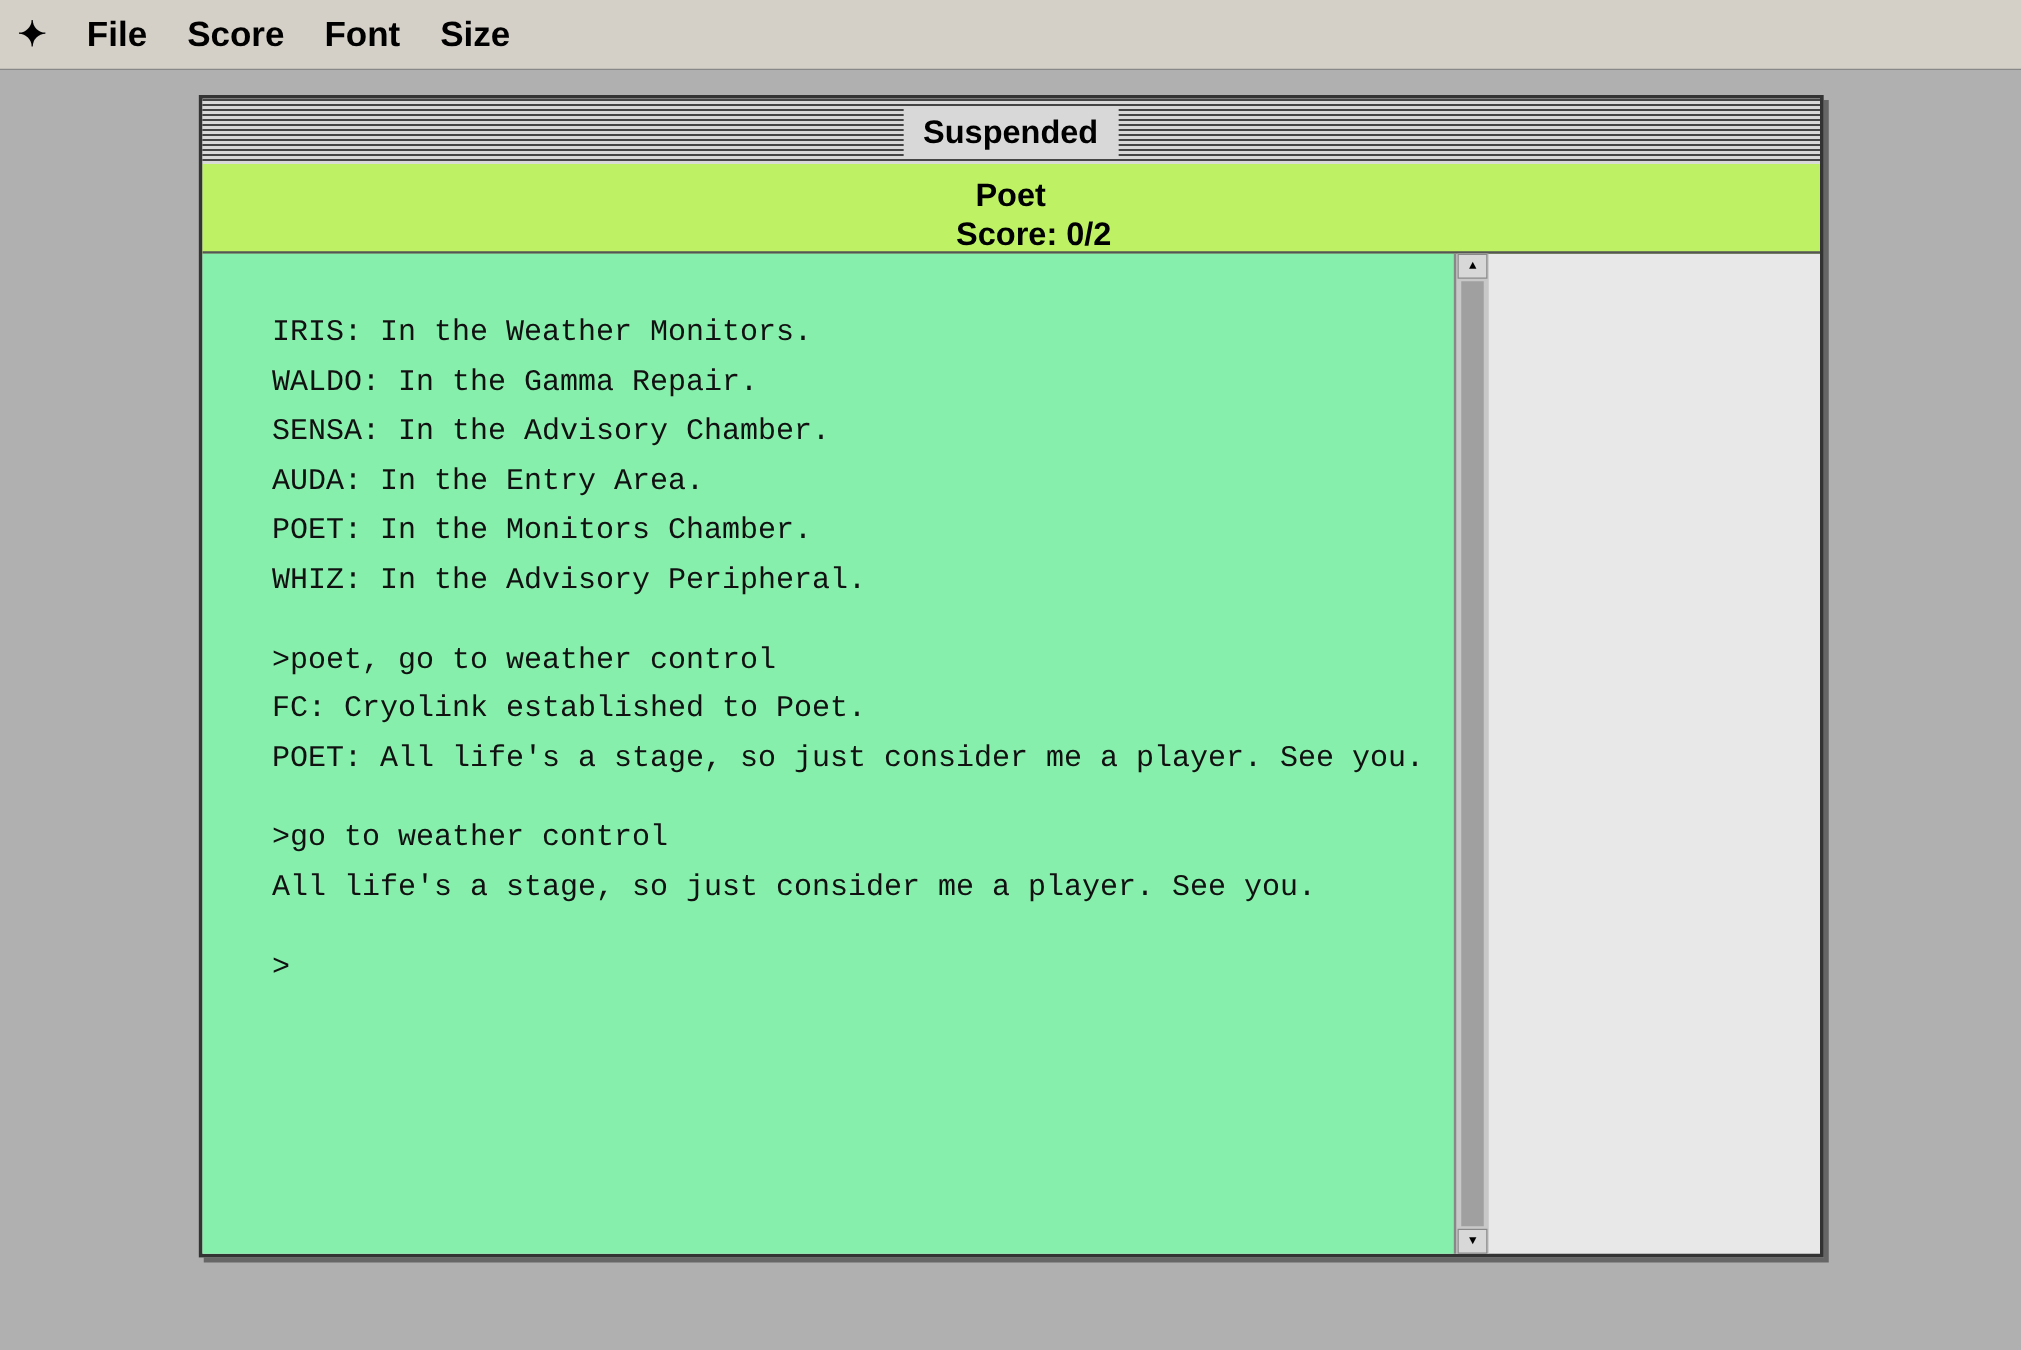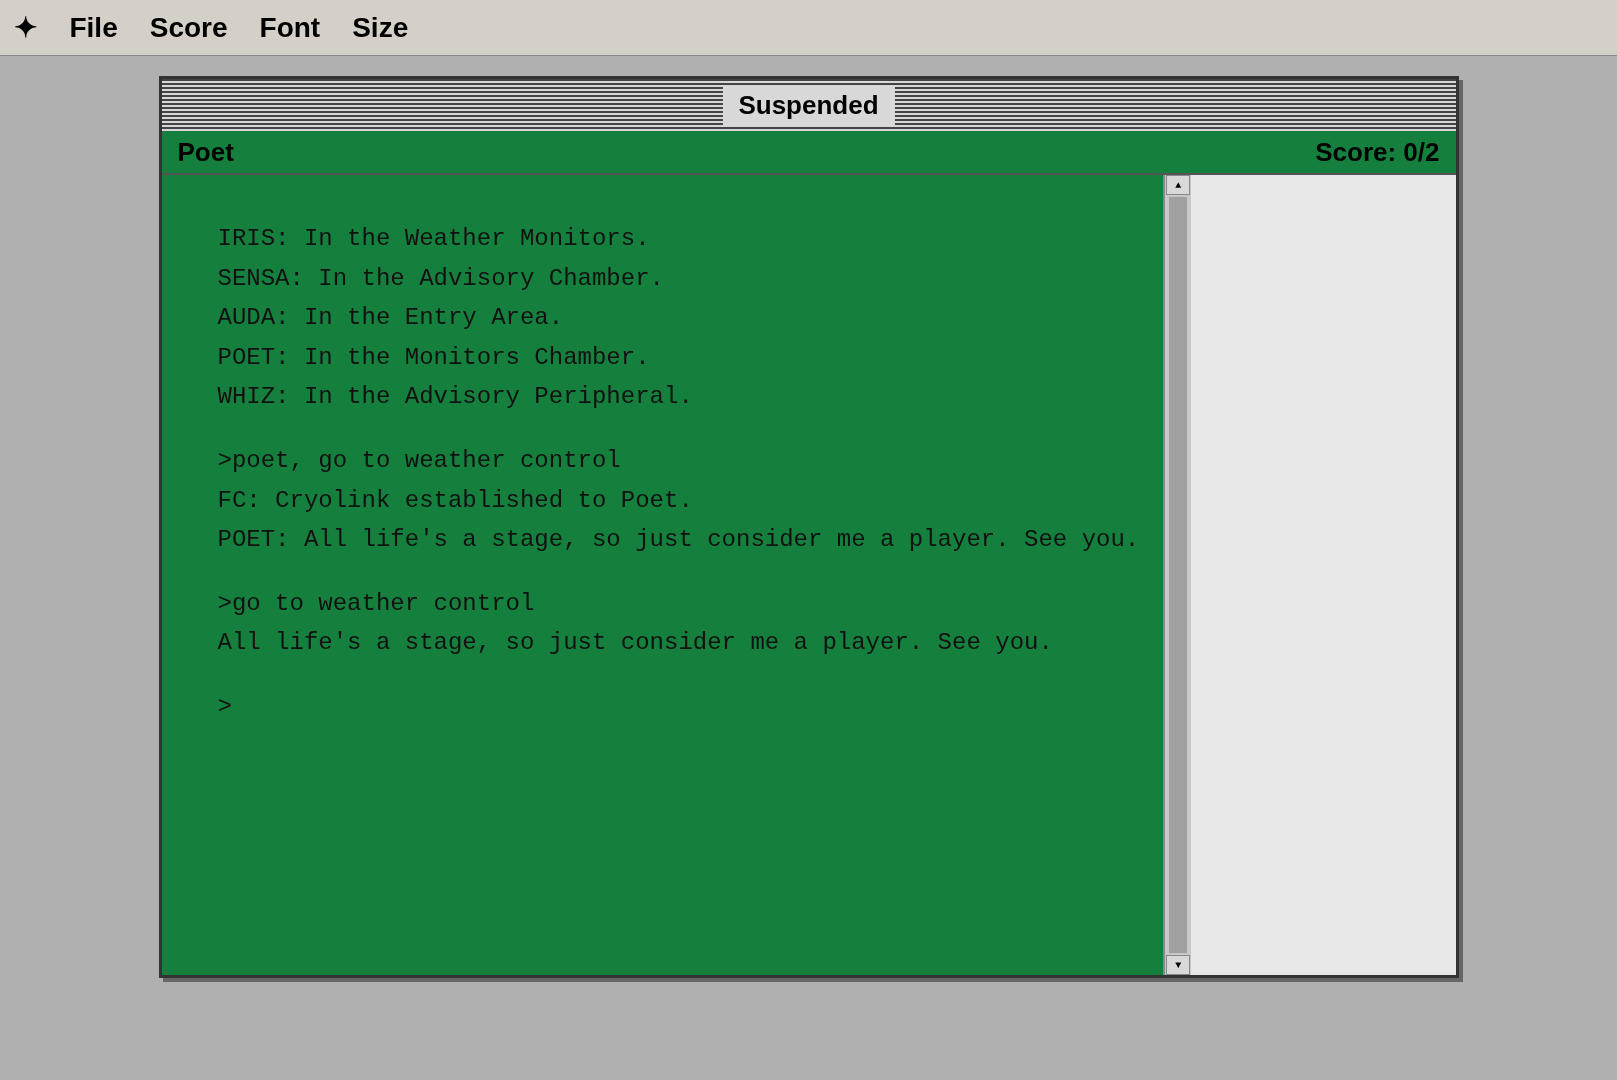--- a/index.html
+++ b/index.html
@@ -82,45 +82,46 @@
       font-weight: bold;
       font-family: 'Geneva', 'Arial', sans-serif;
       position: absolute;
       left: 50%;
       transform: translateX(-50%);
       white-space: nowrap;
     }
 
     
     .info-bar {
-      background: #15803d;
+      background: #bef264;
       border-bottom: 2px solid #555;
       padding: 10px 16px;
       display: flex;
       justify-content: space-between;
       align-items: center;
-      height: 44px;
+      height: 72px;
+      flex-direction: column;
     }
 
     .game-title {
       font-size: 26px;
       font-weight: bold;
       font-family: 'Geneva', 'Arial', sans-serif;
     }
 
     .score {
       font-size: 26px;
       font-weight: bold;
       font-family: 'Geneva', 'Arial', sans-serif;
       margin-left: 37px;
     }
 
     
     .content-area {
-      background: #15803d;
+      background: #86efac;
       padding: 20px 24px 24px 56px;
       min-height: 800px;
       font-size: 24px;
       line-height: 1.65;
       font-family: 'Courier New', Courier, monospace;
       color: #111;
     }
 
     .content-line {
       display: block;
@@ -196,20 +197,21 @@
     <div class="info-bar">
       <span class="game-title">Poet</span>
       <span class="score">Score: 0/2</span>
     </div>
 
     <div class="window-with-scroll">
       <div class="content-area" id="content-area">
 
       <span class="content-spacer"></span>
           <span class="content-line">IRIS: In the Weather Monitors.</span>
+          <span class="content-line">WALDO: In the Gamma Repair.</span>
           <span class="content-line">SENSA: In the Advisory Chamber.</span>
           <span class="content-line">AUDA: In the Entry Area.</span>
           <span class="content-line">POET: In the Monitors Chamber.</span>
           <span class="content-line">WHIZ: In the Advisory Peripheral.</span>
           <span class="content-spacer"></span>
           <span class="content-line">&gt;poet, go to weather control</span>
           <span class="content-line">FC: Cryolink established to Poet.</span>
           <span class="content-line">POET: All life's a stage, so just consider me a player. See you.</span>
           <span class="content-spacer"></span>
           <span class="content-line">&gt;go to weather control</span>

